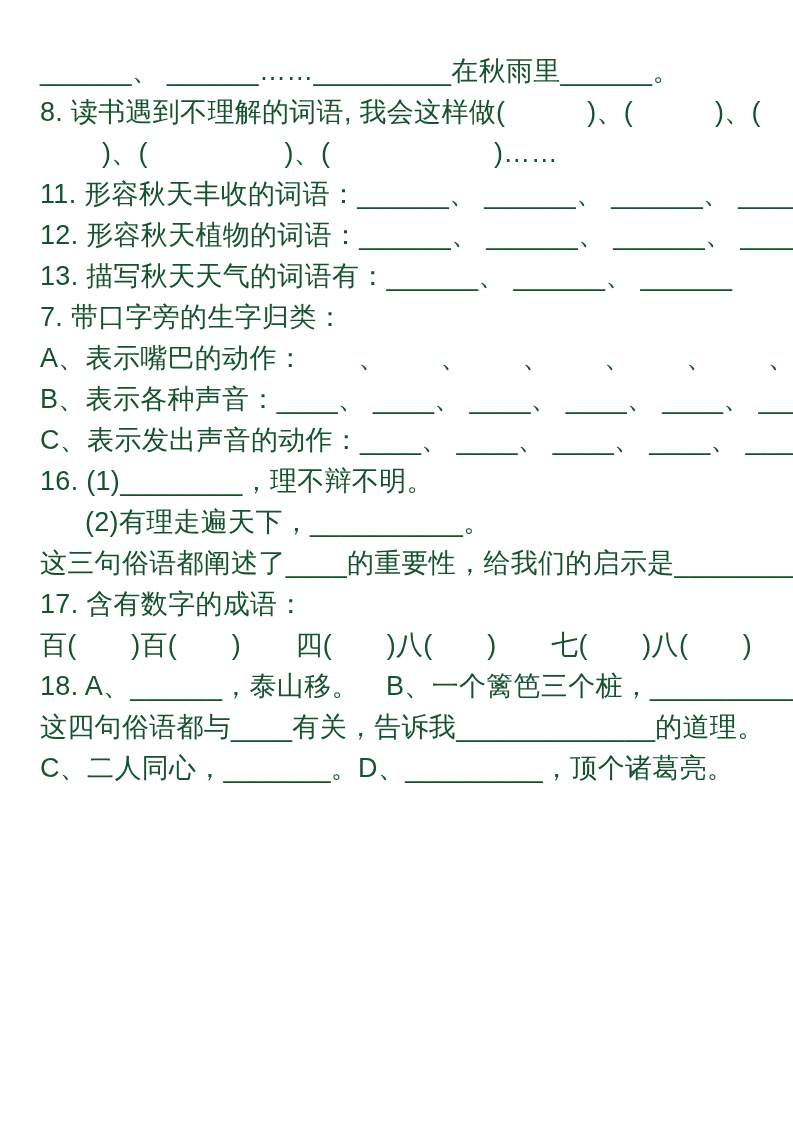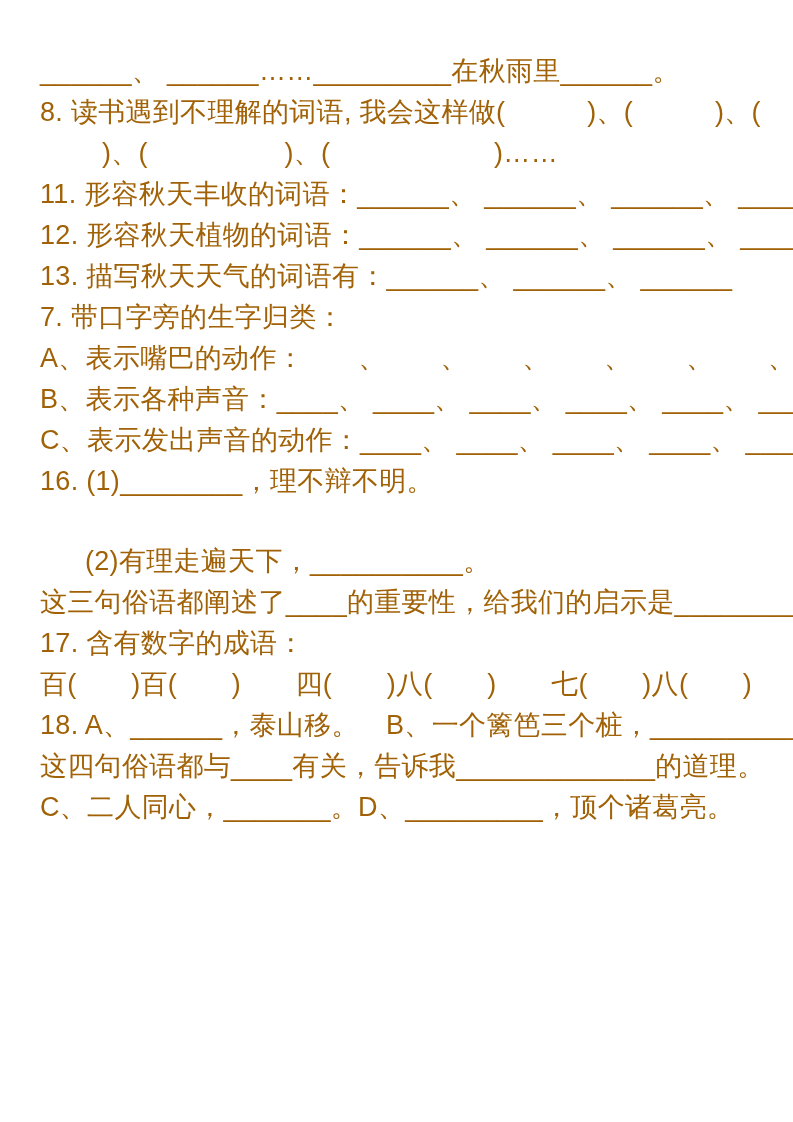--- a/index.html
+++ b/index.html
@@ -11,21 +11,21 @@
     width: 793px;
     height: 1122px;
     overflow: hidden;
   }
   .page {
     width: 793px;
     height: 1122px;
     box-sizing: border-box;
     padding: 51px 28px 0 40px;
     background: #ffffff;
-    color: #a16207;
+    color: #14532d;
     font-family: "Liberation Sans", "DejaVu Sans", sans-serif;
     font-size: 27px;
     overflow: hidden;
   }
   .line {
     height: 41px;
     line-height: 41px;
     white-space: pre;
     letter-spacing: 0.3px;
   }
@@ -38,20 +38,20 @@
   <div class="line">8. 读书遇到不理解的词语, 我会这样做(　　　)、(　　　)、(</div>
   <div class="line" style="padding-left: 62px;">)、(　　　　　)、(　　　　　　)……</div>
   <div class="line">11. 形容秋天丰收的词语：______、 ______、 ______、 ______</div>
   <div class="line">12. 形容秋天植物的词语：______、 ______、 ______、 ______</div>
   <div class="line">13. 描写秋天天气的词语有：______、 ______、 ______</div>
   <div class="line">7. 带口字旁的生字归类：</div>
   <div class="line">A、表示嘴巴的动作：　　、　　、　　、　　、　　、　　、　_</div>
   <div class="line">B、表示各种声音：____、 ____、 ____、 ____、 ____、 ____、 ____</div>
   <div class="line">C、表示发出声音的动作：____、 ____、 ____、 ____、 ____、 ____</div>
   <div class="line">16. (1)________，理不辩不明。</div>
-  <div class="line" style="padding-left: 45px; margin-top: 39px;">(2)有理走遍天下，__________。</div>
+  <div class="line" style="padding-left: 45px;">(2)有理走遍天下，__________。</div>
   <div class="line">这三句俗语都阐述了____的重要性，给我们的启示是___________</div>
   <div class="line">17. 含有数字的成语：</div>
   <div class="line">百(　　)百(　　)　　四(　　)八(　　)　　七(　　)八(　　)</div>
   <div class="line">18. A、______，泰山移。　B、一个篱笆三个桩，___________。</div>
   <div class="line">这四句俗语都与____有关，告诉我_____________的道理。</div>
   <div class="line">C、二人同心，_______。D、_________，顶个诸葛亮。</div>
 </div>
 
 </body></html>

